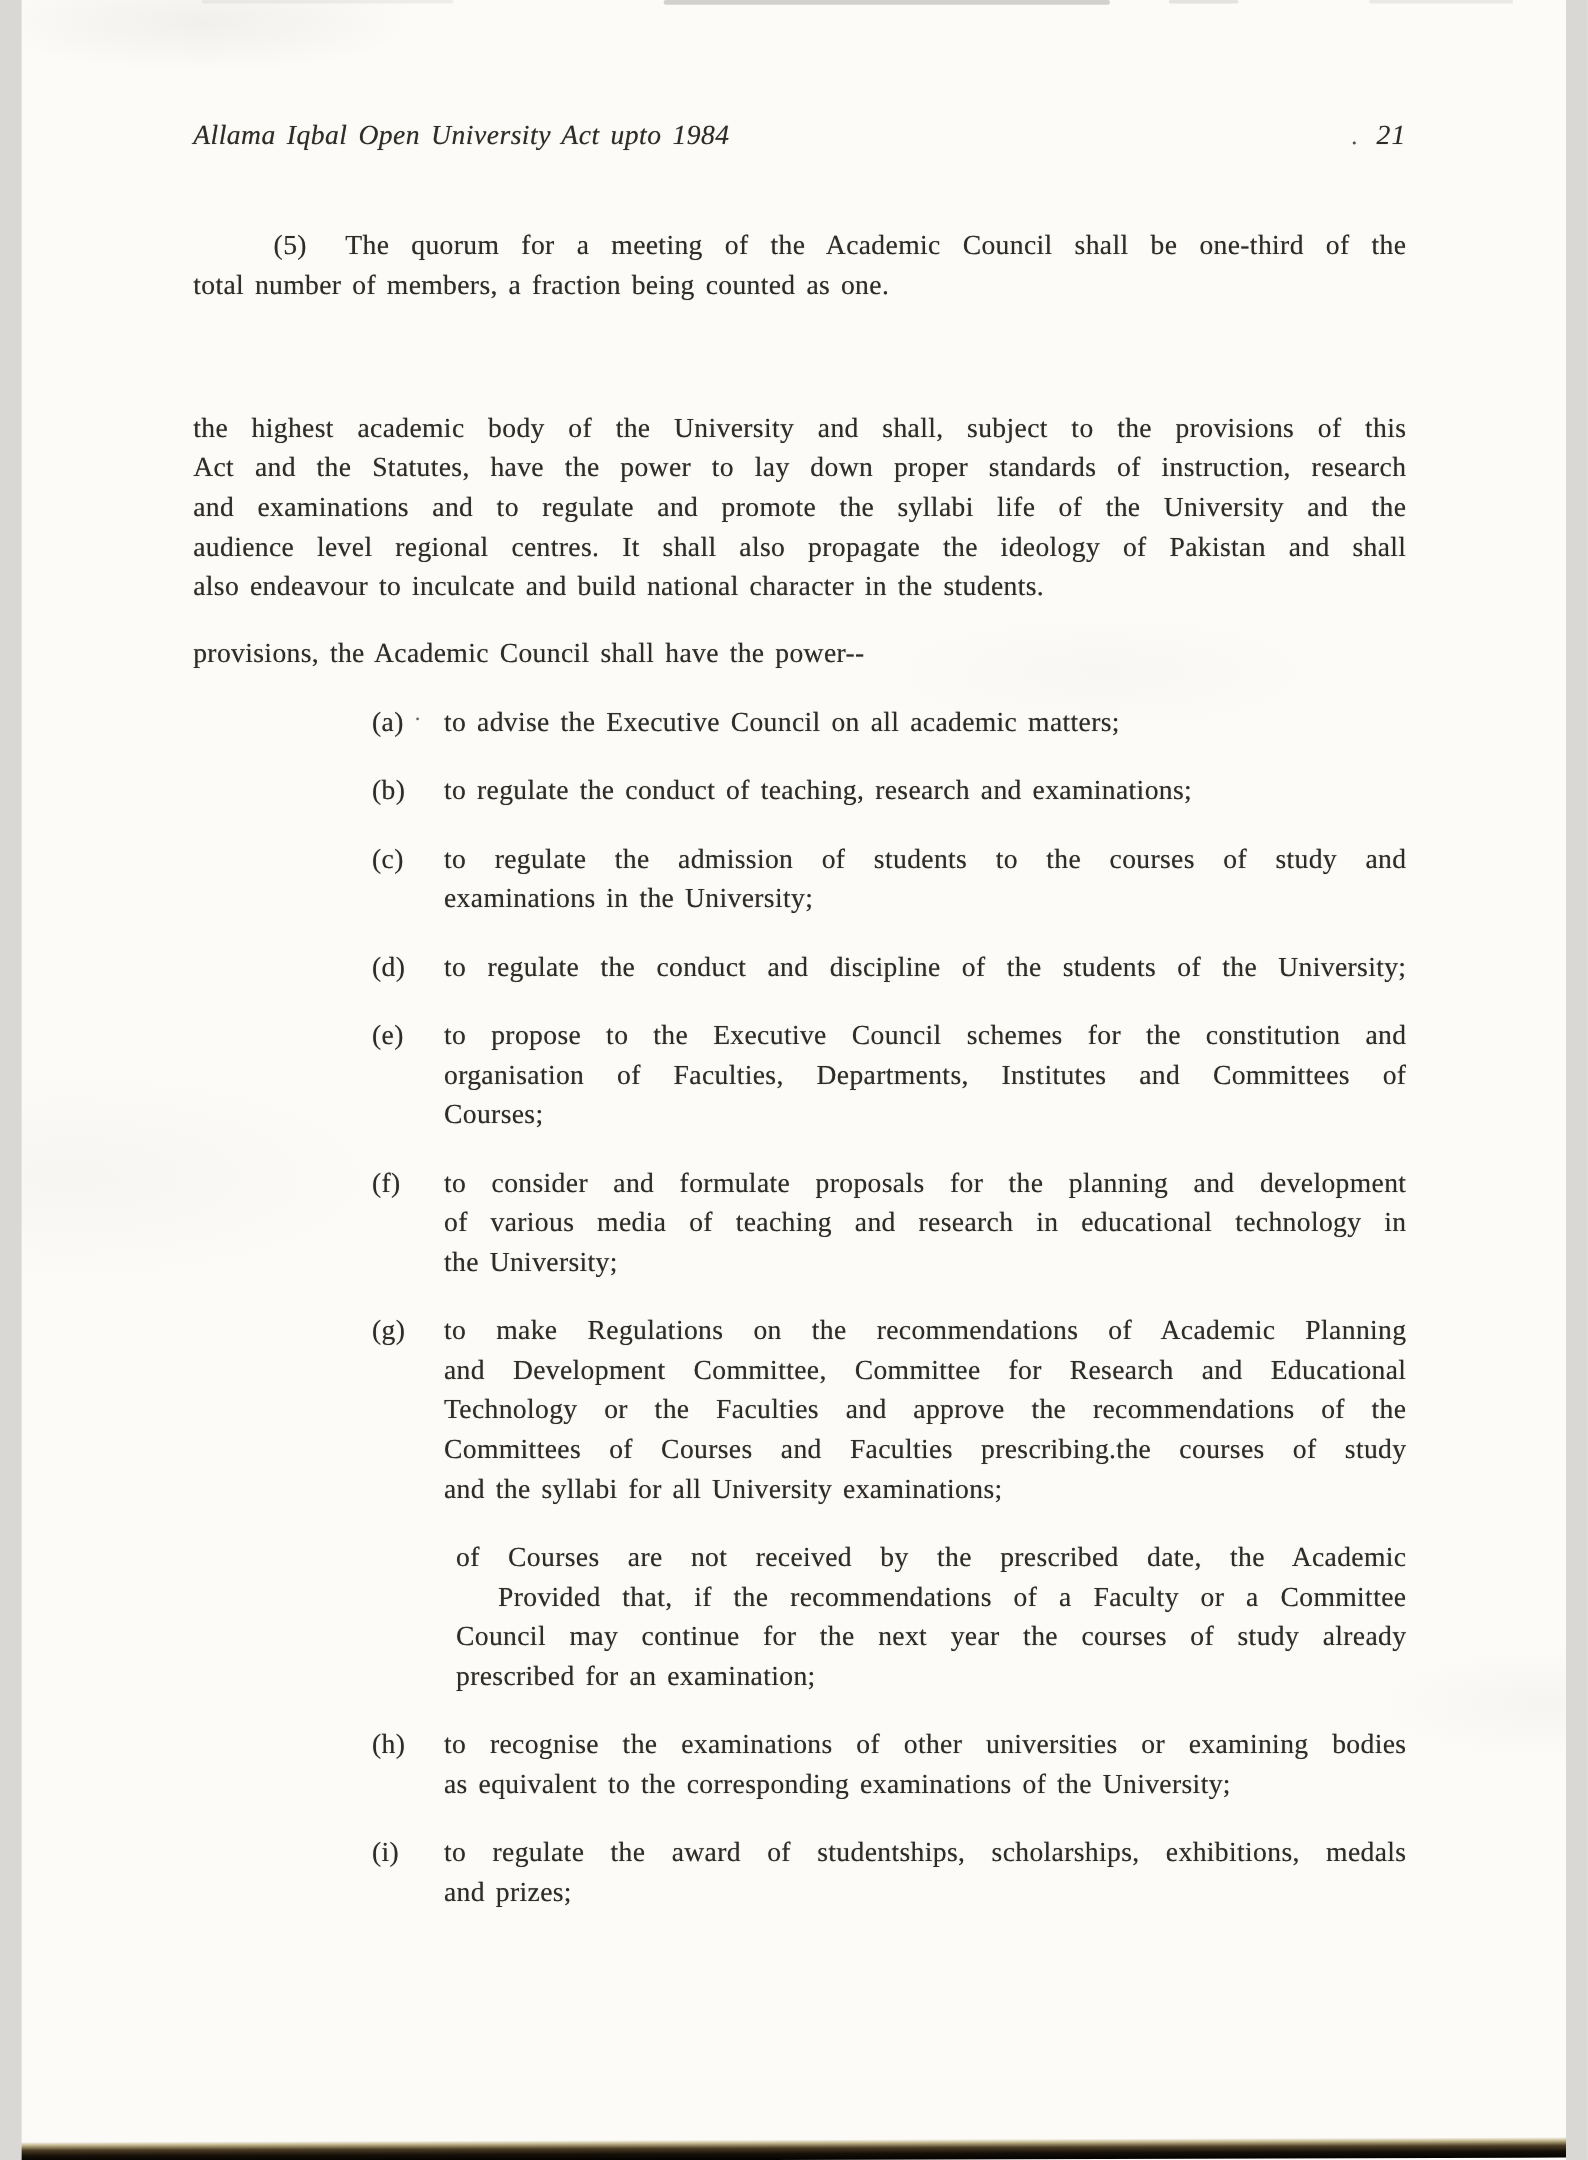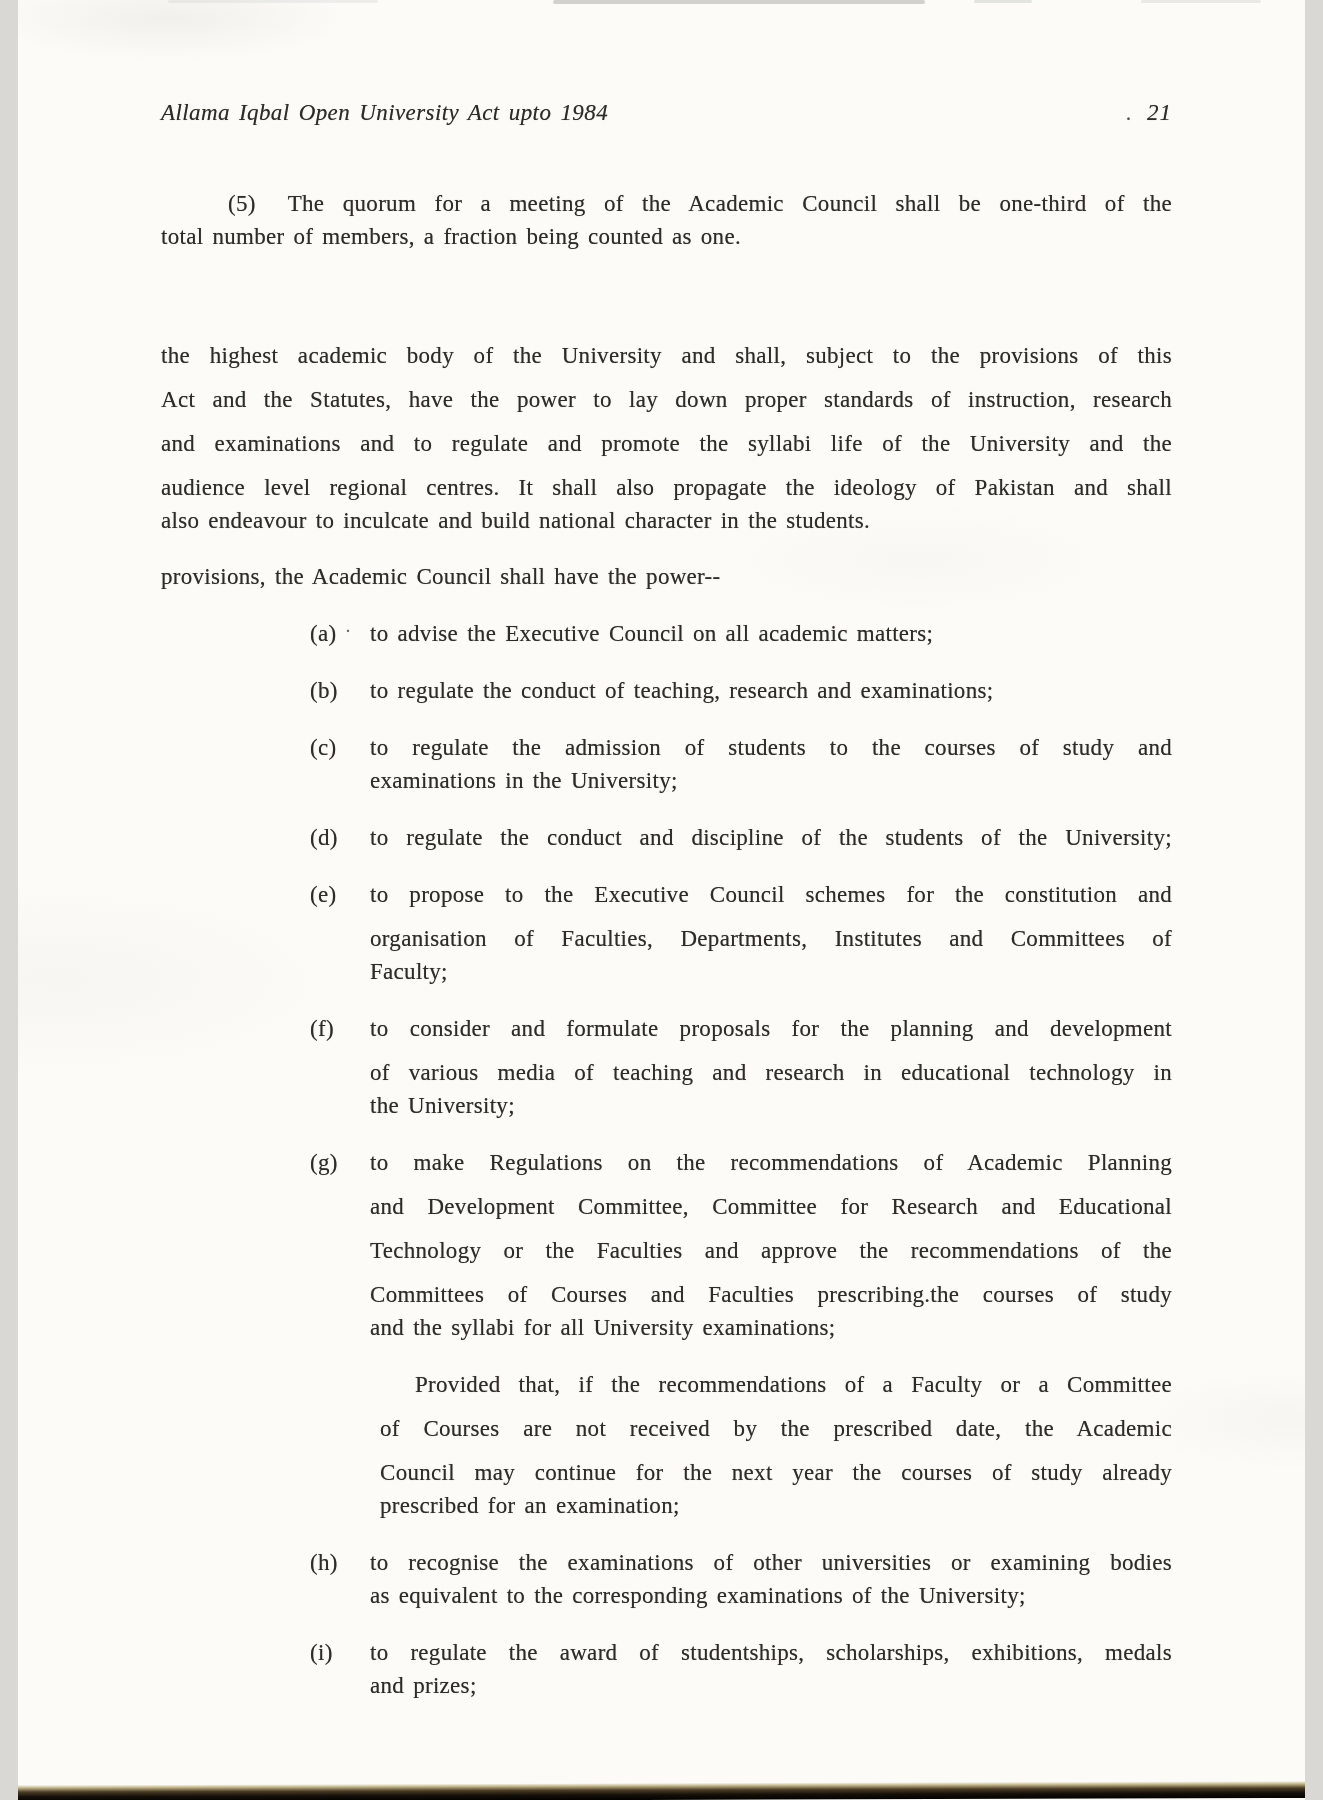--- a/index.html
+++ b/index.html
@@ -40,21 +40,21 @@
   }
 
   
   .hdr { display:flex; justify-content:space-between; align-items:baseline;
          margin-top:96px; font-style:italic; }
   .hdr .title { letter-spacing:0.4px; }
   .hdr .pagenum { font-style:italic; letter-spacing:1px;margin-left:16px; }
   .hdr .pgdot { font-style:normal; font-size:20px; color:#55534d; margin-right:16px; letter-spacing:0; }
 
   
-  .jline { text-align:justify; text-align-last:justify;margin-top:11px; }
+  .jline { text-align:justify; text-align-last:justify; }
   .lline { text-align:left; }
   .ind67 { padding-left:67px; }
   .ind74 { padding-left:74px; }
   .ind35 { text-indent:35px; }
   .lbl { margin-right:32px; }
   .bh  { font-weight:bold; color:#26241f; }
 
   
   .clause5  { margin-top:57px; }
   .s21      { margin-top:86px; }
@@ -111,40 +111,40 @@
       <div class="lline">examinations in the University;</div>
     </div>
 
     <div class="item">
       <div class="jline"><span class="ilbl">(d)</span><span>to regulate the conduct and discipline of the students of the University;</span></div>
     </div>
 
     <div class="item">
       <div class="jline"><span class="ilbl">(e)</span><span>to propose to the Executive Council schemes for the constitution and</span></div>
       <div class="jline">organisation of Faculties, Departments, Institutes and Committees of</div>
-      <div class="lline">Faculty;</div>
+      <div class="lline">Courses;</div>
     </div>
 
     <div class="item">
       <div class="jline"><span class="ilbl">(f)</span><span>to consider and formulate proposals for the planning and development</span></div>
       <div class="jline">of various media of teaching and research in educational technology in</div>
       <div class="lline">the University;</div>
     </div>
 
     <div class="item">
       <div class="jline"><span class="ilbl">(g)</span><span>to make Regulations on the recommendations of Academic Planning</span></div>
       <div class="jline">and Development Committee, Committee for Research and Educational</div>
       <div class="jline">Technology or the Faculties and approve the recommendations of the</div>
       <div class="jline">Committees of Courses and Faculties prescribing.the courses of study</div>
       <div class="lline">and the syllabi for all University examinations;</div>
     </div>
 
     <div class="item prov">
+      <div class="jline">of Courses are not received by the prescribed date, the Academic</div>
       <div class="jline ind35">Provided that, if the recommendations of a Faculty or a Committee</div>
-      <div class="jline">of Courses are not received by the prescribed date, the Academic</div>
       <div class="jline">Council may continue for the next year the courses of study already</div>
       <div class="lline">prescribed for an examination;</div>
     </div>
 
     <div class="item">
       <div class="jline"><span class="ilbl">(h)</span><span>to recognise the examinations of other universities or examining bodies</span></div>
       <div class="lline">as equivalent to the corresponding examinations of the University;</div>
     </div>
 
     <div class="item">

